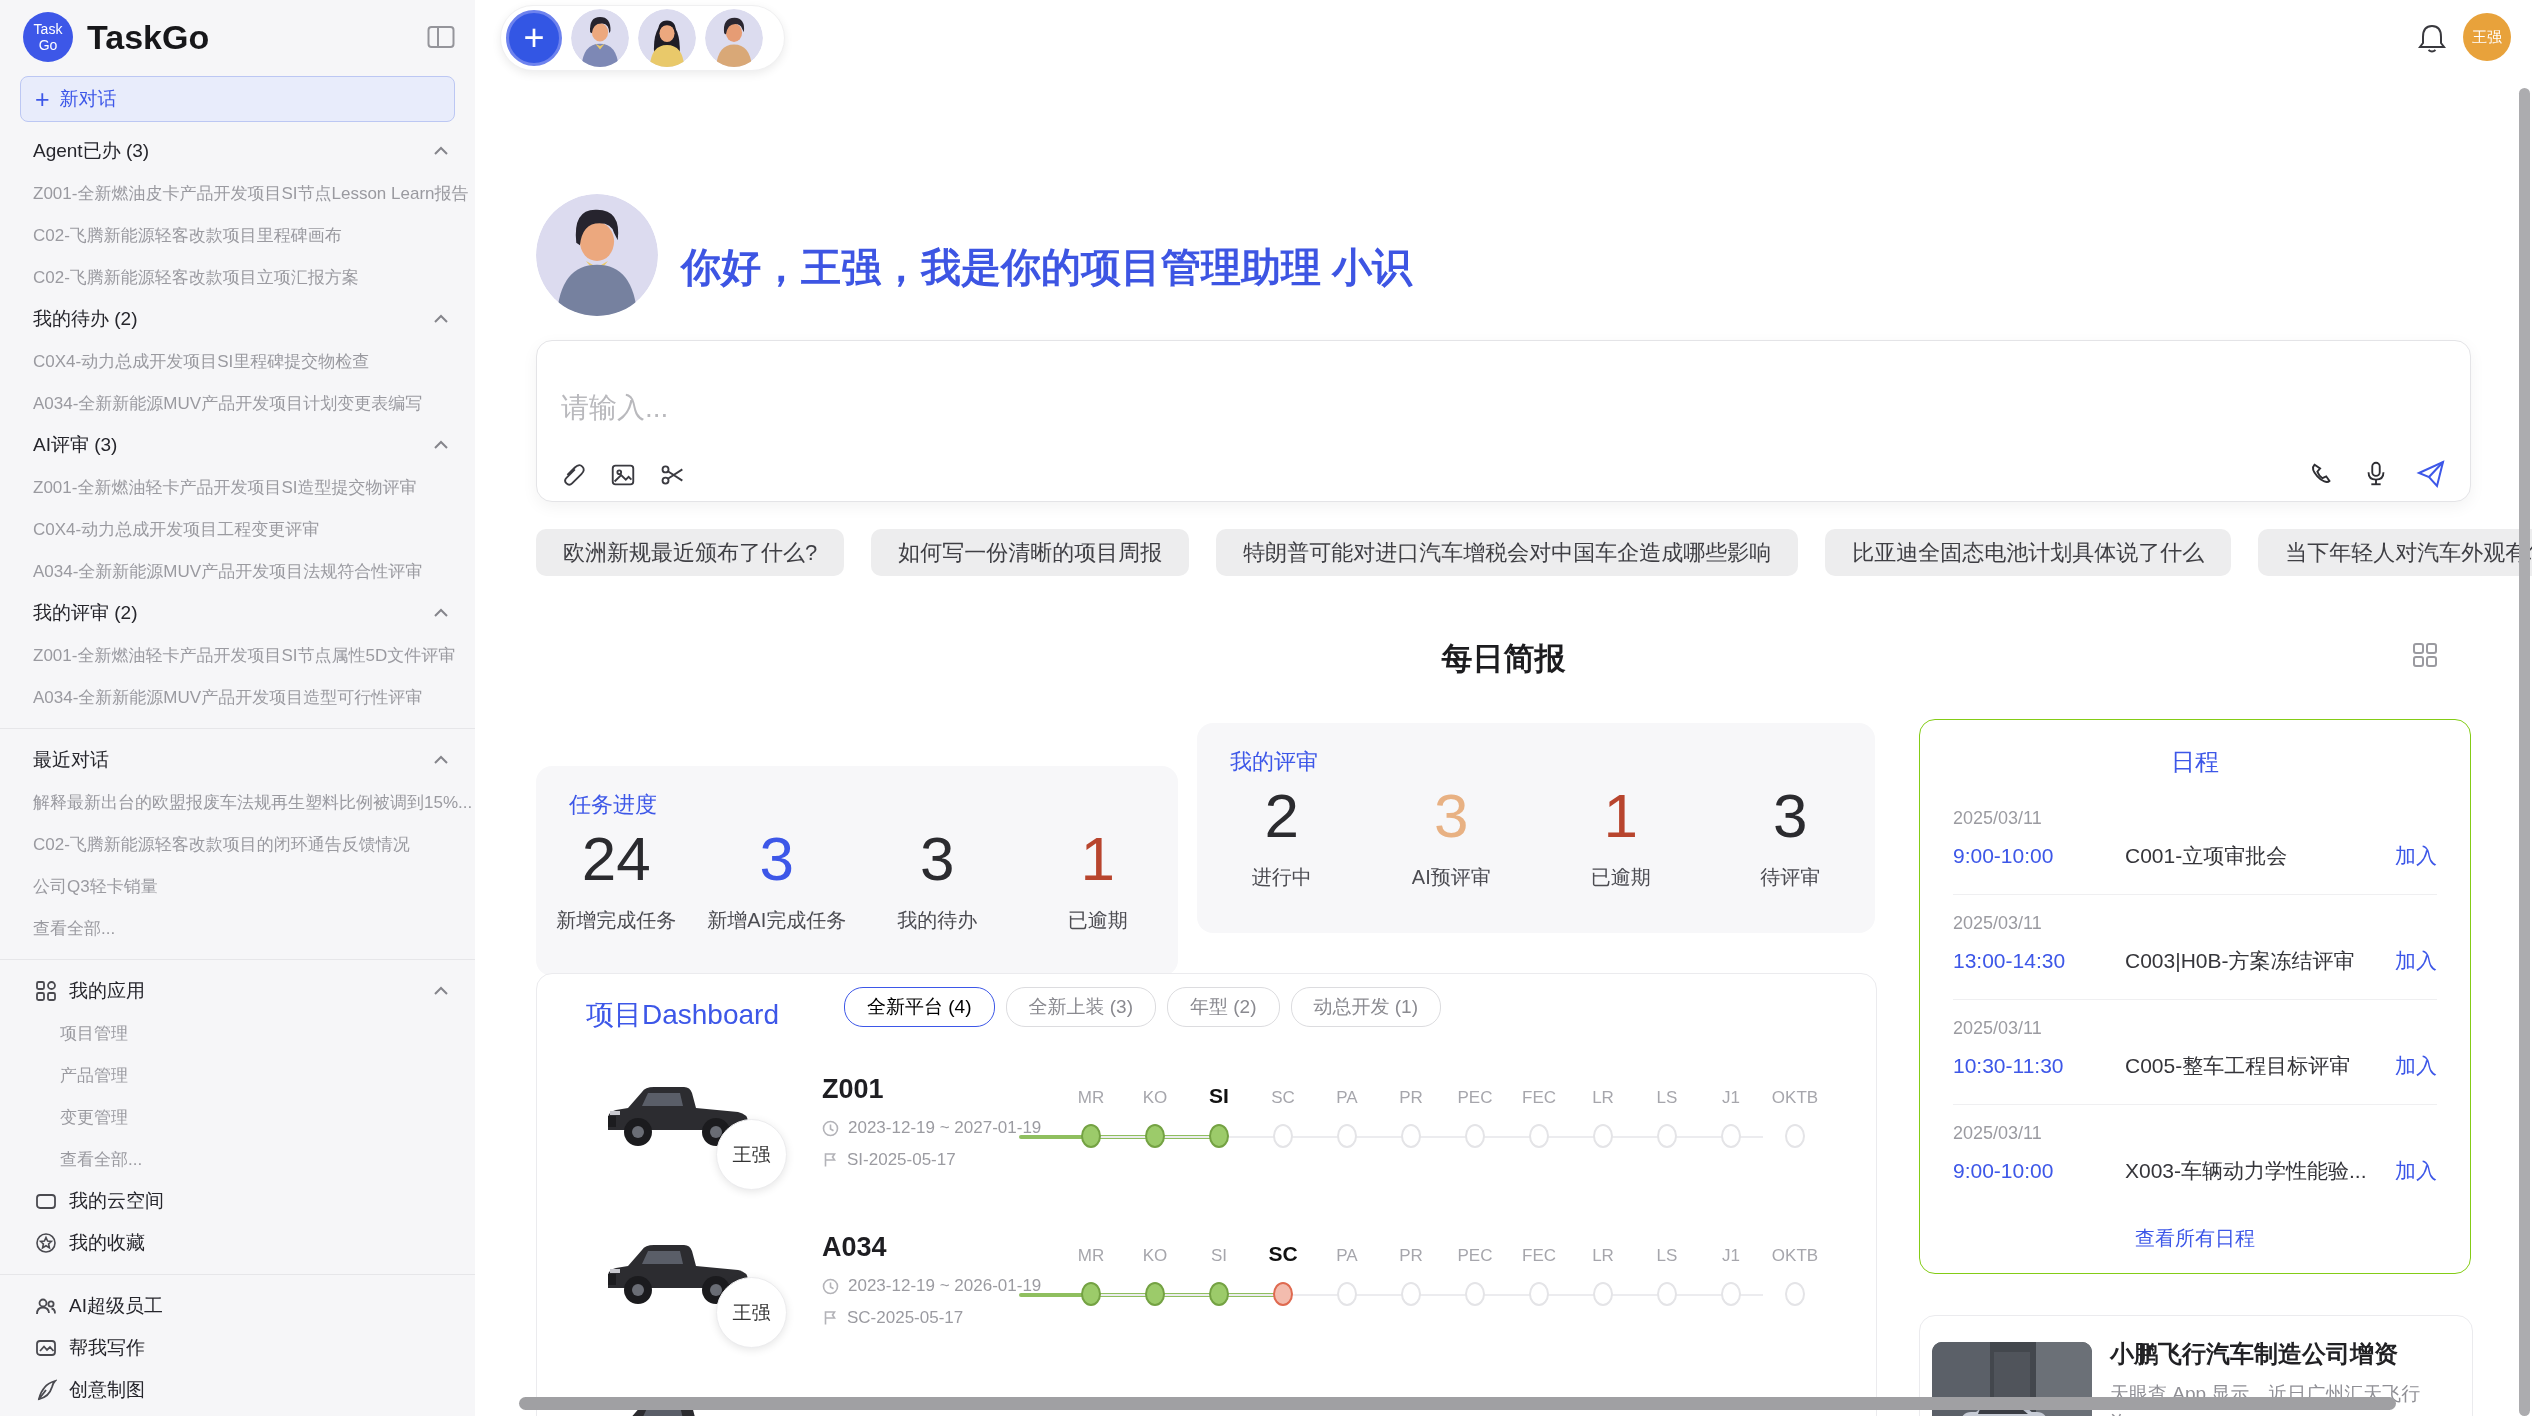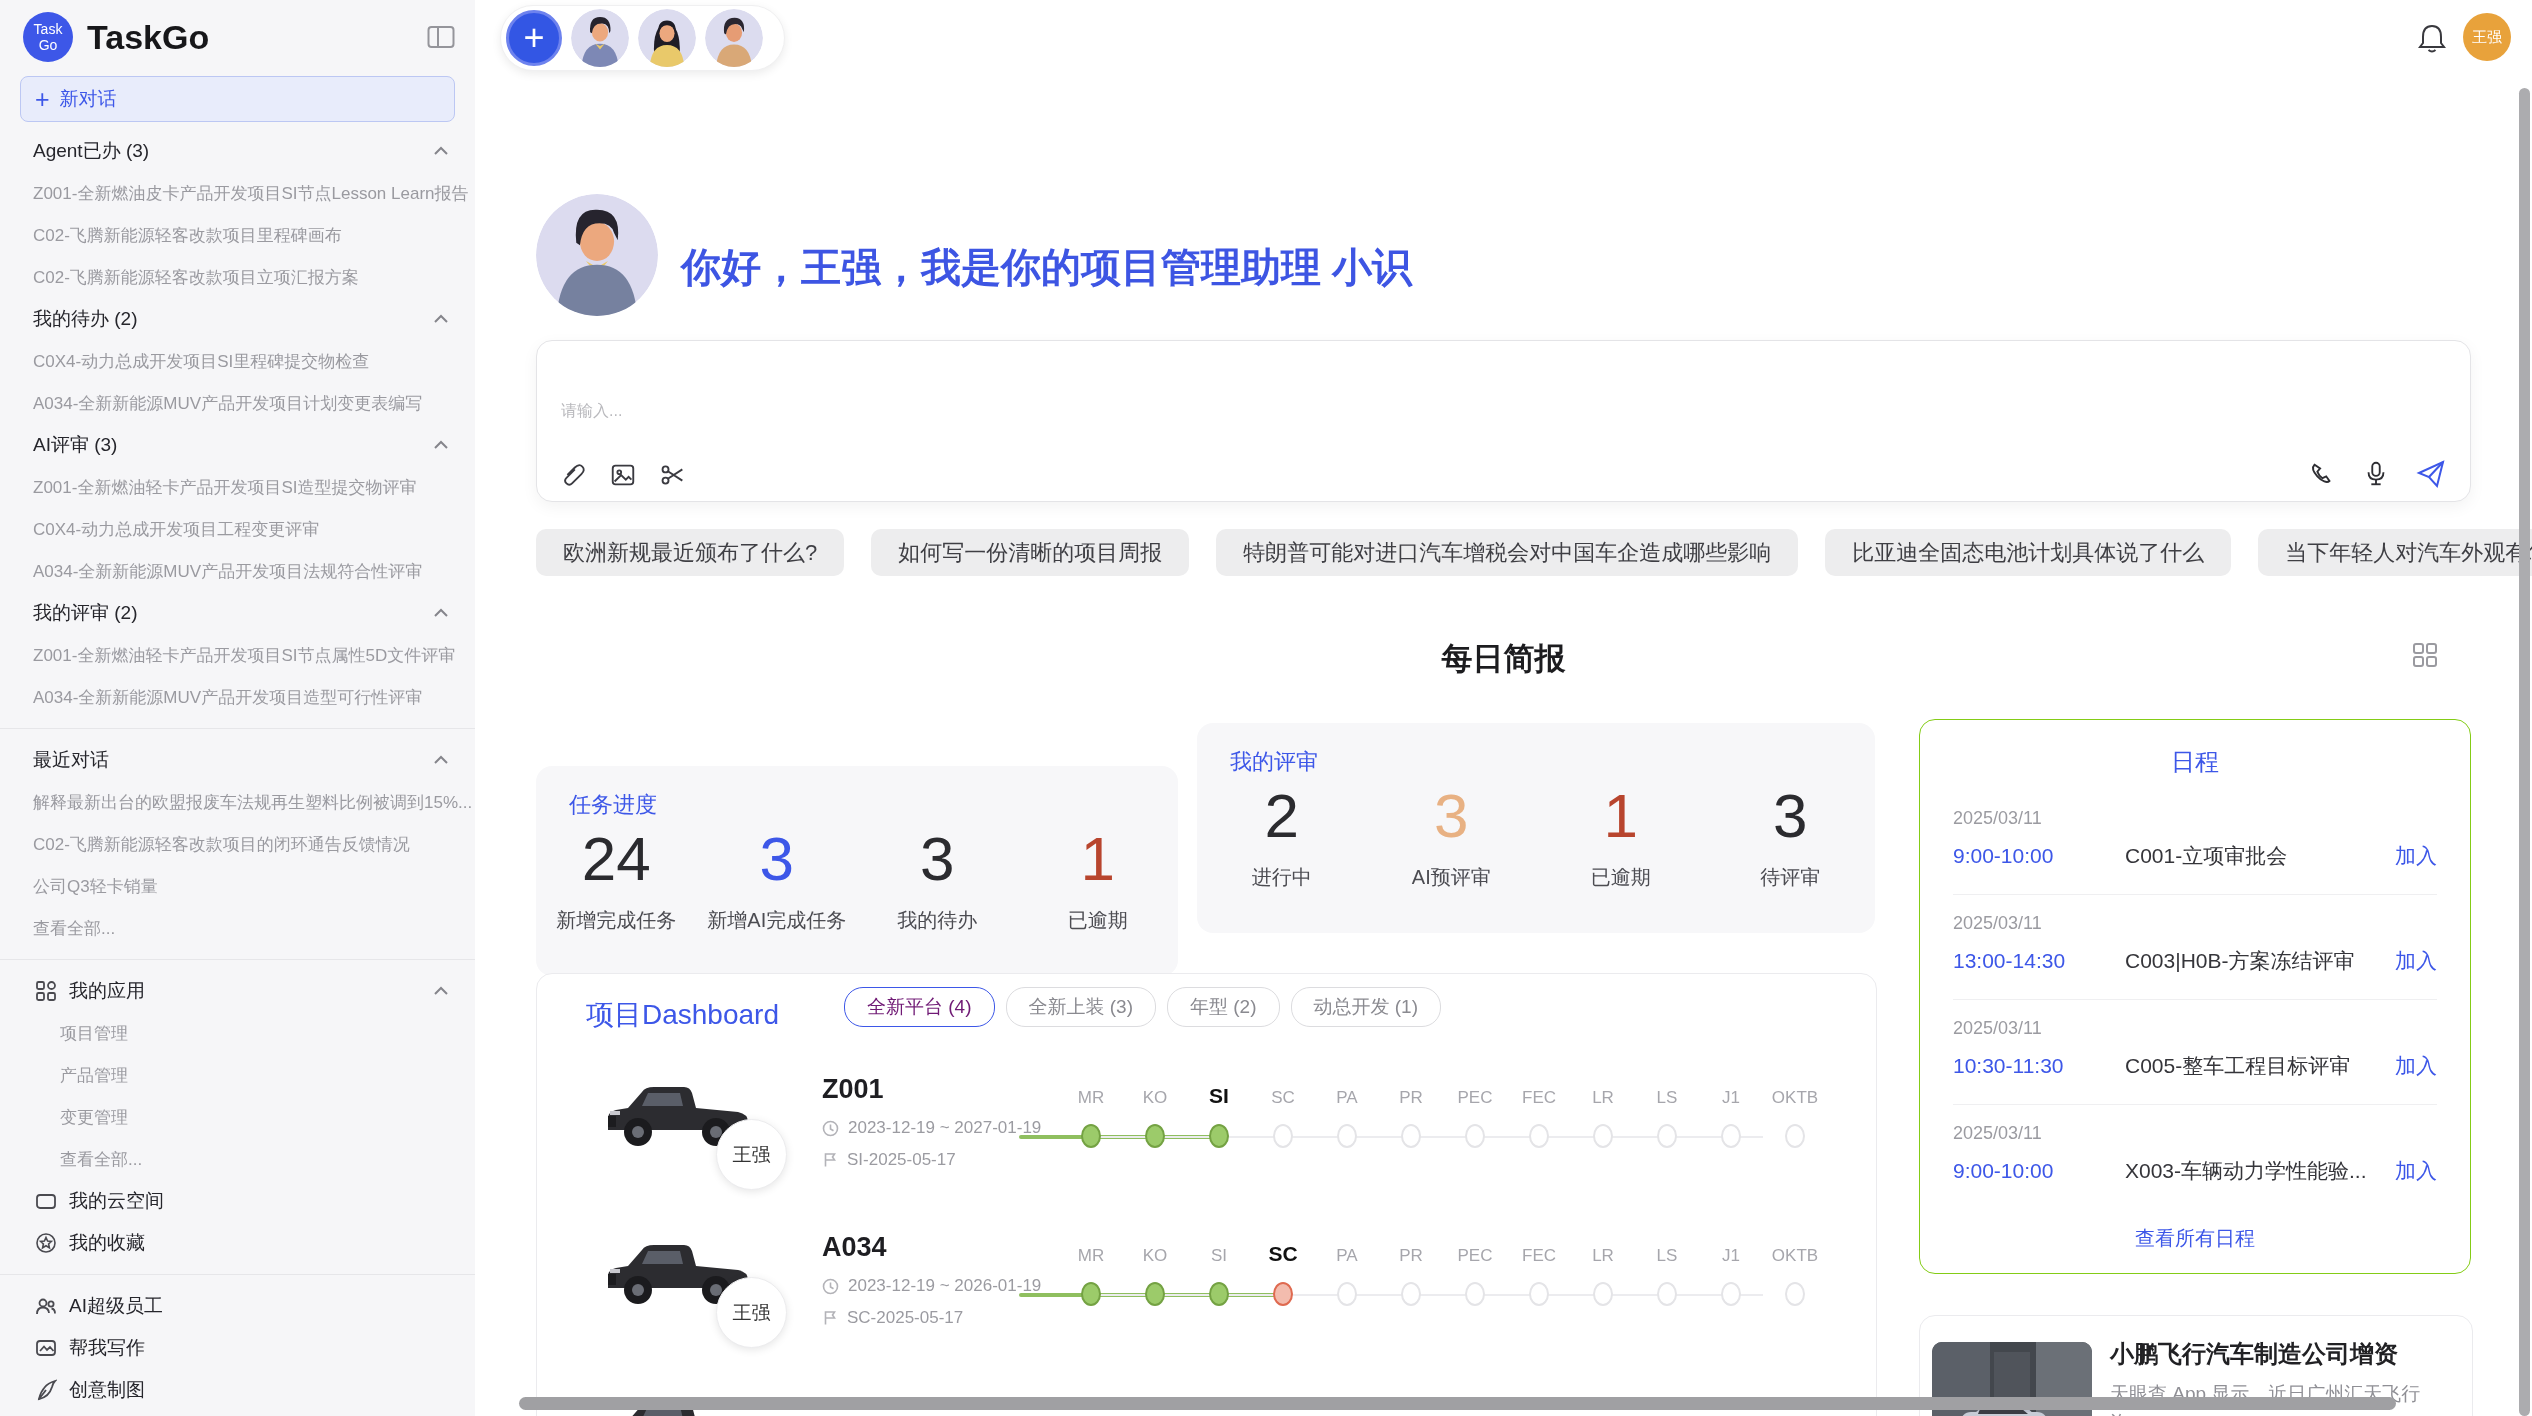--- a/index.html
+++ b/index.html
@@ -35,21 +35,21 @@
   .avatar{width:58px;height:58px;border-radius:50%;overflow:hidden;flex:none;cursor:pointer;}
   .bell{position:absolute;left:2417px;top:22px;cursor:pointer;}
   .user-badge{position:absolute;left:2463px;top:13px;width:48px;height:48px;border-radius:50%;background:#e8a23b;
               color:#fff;font-size:15px;display:flex;align-items:center;justify-content:center;cursor:pointer;}
 
   
   .hero-avatar{position:absolute;left:536px;top:194px;width:122px;height:122px;border-radius:50%;overflow:hidden;}
   .greeting{position:absolute;left:681px;top:240px;font-size:40px;font-weight:bold;color:#3d55e3;}
   .input-box{position:absolute;left:536px;top:340px;width:1935px;height:162px;background:#fff;border:1px solid #e4e4e7;
              border-radius:16px;box-shadow:0 5px 16px rgba(0,0,0,.05);box-sizing:border-box;}
-  .input-field{position:absolute;left:22px;top:60px;width:1400px;border:none;outline:none;font-size:16px;color:#b91c1c;
+  .input-field{position:absolute;left:22px;top:50px;width:1400px;border:none;outline:none;font-size:28px;color:#b91c1c;
                background:transparent;font-family:inherit;}
   .input-field::placeholder{color:#b9b9bd;}
   .in-icons-l{position:absolute;left:22px;bottom:12px;display:flex;gap:22px;align-items:center;}
   .in-icons-r{position:absolute;right:24px;bottom:12px;display:flex;gap:26px;align-items:center;}
   .chips{position:absolute;left:536px;top:529px;display:flex;gap:27px;}
   .chip{height:47px;background:#ededee;border-radius:10px;display:flex;align-items:center;padding:0 27px;
         font-size:22px;color:#3f3f44;white-space:nowrap;cursor:pointer;}
 
   
   .briefing-head{position:absolute;left:475px;top:638px;width:2057px;text-align:center;font-size:31px;font-weight:bold;color:#1c1c1f;}
@@ -63,21 +63,21 @@
   .stat-value{font-size:62px;font-weight:500;color:#2b2b2f;line-height:1.05;}
   .v-blue{color:#3d57e8;} .v-red{color:#b8452e;} .v-orange{color:#e8b183;}
   .stat-label{margin-top:16px;font-size:20px;color:#4c4c52;}
 
   
   .dash-card{position:absolute;left:536px;top:973px;width:1339px;height:560px;background:#fff;border:1px solid #ebebee;border-radius:16px;}
   .dash-title{position:absolute;left:33px;top:22px;font-size:28px;color:#3d57e8;margin-left:16px;}
   .tabs{position:absolute;left:307px;top:13px;display:flex;gap:11px;}
   .tab{height:38px;border:1px solid #dcdcdf;border-radius:19px;display:flex;align-items:center;padding:0 22px;
        font-size:19px;color:#8a8a90;background:#fff;cursor:pointer;white-space:nowrap;}
-  .tab.active{border-color:#3d57e8;color:#701a75;}
+  .tab.active{border-color:#3d57e8;color:#000000;}
   .proj-row{position:absolute;left:0;width:100%;height:150px;cursor:pointer;}
   .pr0{top:92px;} .pr1{top:250px;} .pr2{top:405px;}
   .truck{position:absolute;left:61px;top:0;width:161px;height:96px;}
   .owner-badge{position:absolute;left:179px;top:53px;width:69px;height:69px;border-radius:50%;background:#fff;
                border:1px solid #ececee;box-shadow:0 2px 8px rgba(0,0,0,.10);display:flex;align-items:center;
                justify-content:center;font-size:19px;color:#333;}
   .proj-code{position:absolute;left:285px;top:8px;font-size:27px;font-weight:bold;color:#1e1e22;}
   .proj-meta{position:absolute;left:285px;display:flex;align-items:center;gap:9px;font-size:17px;color:#9b9ba1;}
   .m-dates{top:52px;} .m-flag{top:84px;}
   .milestones{position:absolute;left:522px;top:10px;width:768px;height:100px;}

